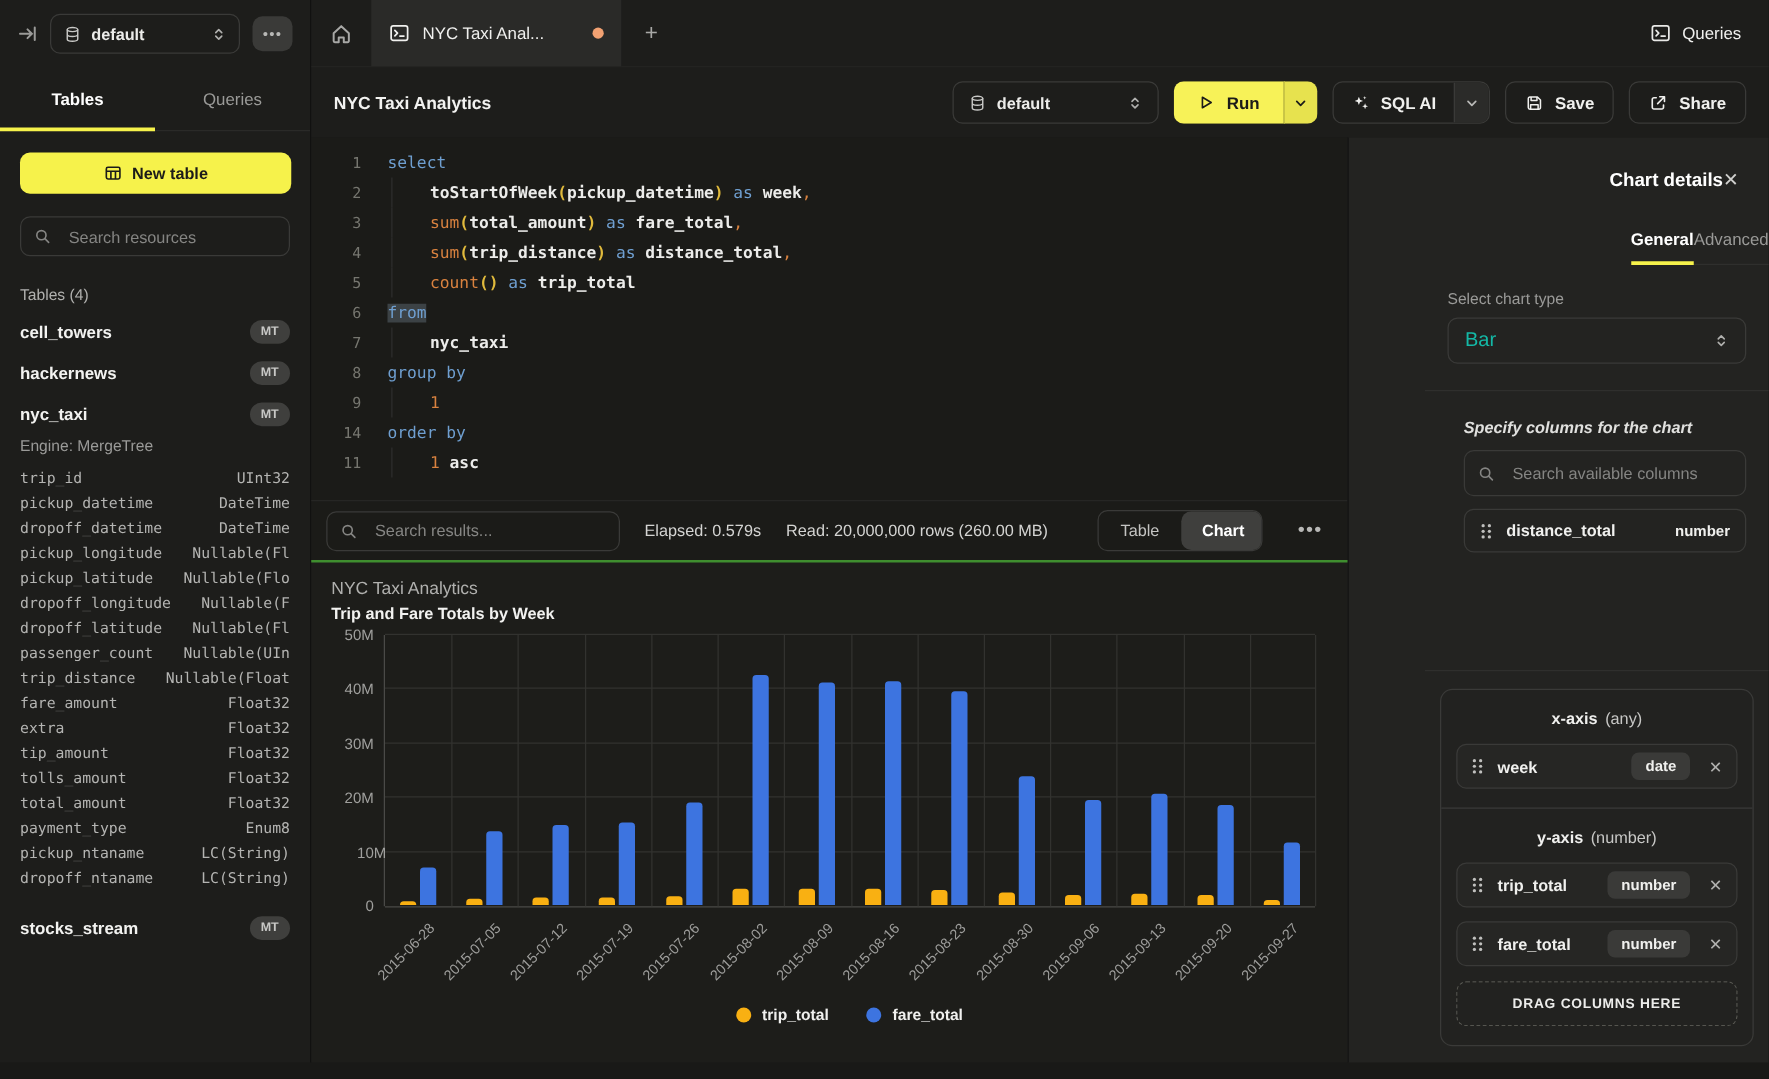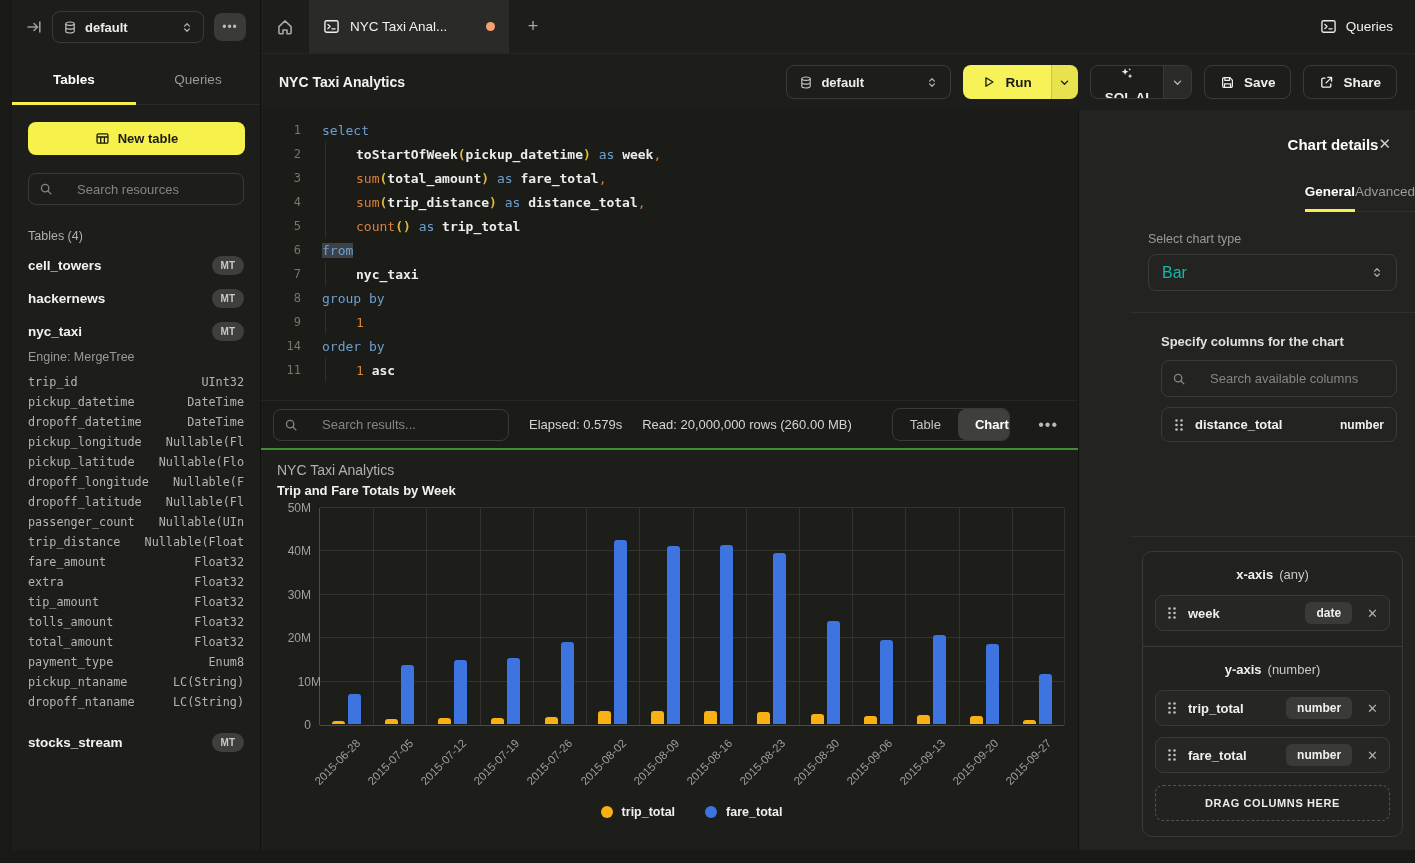--- a/index.html
+++ b/index.html
@@ -1,37 +1,37 @@
 <!DOCTYPE html>
 <html><head>
 <meta charset="utf-8">
 <style>
   * { box-sizing: border-box; margin: 0; padding: 0; }
   html,body { width:1415px; height:863px; overflow:hidden; }
   body {
     background:#191917; color:#e8e8e6;
     font-family:"Liberation Sans", sans-serif; font-size:13px;
   }
-  .app { display:flex; width:1415px; height:850px;padding-left:12px; }
+  .app { display:flex; width:1415px; height:850px; }
 
   
   .sidebar { width:249px; flex:0 0 249px; background:#1d1d1b; border-right:1px solid #111110; display:flex; flex-direction:column; }
   .sb-top { height:54px; display:flex; align-items:center; gap:10px; padding:0 14px; }
   .icon-btn { color:#9a9a98; display:flex; align-items:center; justify-content:center; cursor:pointer; }
   .db-select { flex:1; height:32px; border:1px solid #3a3a38; border-radius:8px; display:flex; align-items:center; gap:8px; padding:0 10px; cursor:pointer; }
   .db-select .lbl { flex:1; color:#ececea; font-weight:600; }
   .more-btn { width:32px; height:28px; background:#3a3a38; border-radius:8px; display:flex; align-items:center; justify-content:center; color:#b8b8b6; letter-spacing:1px; font-size:12px; cursor:pointer; }
   .sb-tabs { height:51px; display:flex; border-bottom:1px solid #2a2a28; }
   .sb-tab { flex:1; display:flex; align-items:center; justify-content:center; color:#9a9a98; cursor:pointer; position:relative; font-size:13.5px; }
   .sb-tab.active { color:#fff; font-weight:600; }
   .sb-tab.active::after { content:""; position:absolute; left:0; right:0; bottom:-1px; height:3px; background:#f6f24b; }
   .sb-body { flex:1; overflow:hidden; padding-top:17px; }
   .new-table-btn { margin:0 16px 18px; height:33px; width:217px; background:#f6f24b; border:none; border-radius:8px;
     display:flex; align-items:center; justify-content:center; gap:8px; color:#1b1b19; font-weight:600; font-size:13px; cursor:pointer; font-family:inherit; }
-  .search-box { margin:0 16px; height:32px; border:1px solid #3a3a38; border-radius:8px; display:flex; align-items:center; gap:24px; padding:0 10px; }
+  .search-box { margin:0 16px; height:32px; border:1px solid #3a3a38; border-radius:8px; display:flex; align-items:center; gap:14px; padding:0 10px; }
   .search-box input { flex:1; background:transparent; border:none; outline:none; color:#d8d8d6; font-size:13px; font-family:inherit; }
   .search-box input::placeholder { color:#85858380; color:#858583; }
   .sb-section { margin:24px 16px 6px; color:#b0b0ae; font-size:12.5px; }
   .tbl-item { height:33px; display:flex; align-items:center; padding:0 16px; cursor:pointer; }
   .tbl-item .nm { flex:1; color:#f2f2f0; font-weight:600; font-size:13.5px; }
   .badge-mt { background:#3f3f3d; color:#c8c8c6; font-size:10px; font-weight:700; border-radius:10px; padding:4px 9px; }
   .tbl-engine { padding:2px 16px 8px; color:#9a9a98; font-size:12.5px; }
   .col-row { height:20px; display:flex; align-items:center; padding:0 16px; font-family:"DejaVu Sans Mono", monospace; font-size:11.8px; color:#b4b4b2; }
   .col-row .cn { flex:1; white-space:nowrap; overflow:hidden; }
   .col-row .ct { white-space:nowrap; }
@@ -49,21 +49,21 @@
   .queries-link { display:flex; align-items:center; gap:9px; padding:0 22px; color:#f0f0ee; font-size:13.5px; cursor:pointer; }
 
   .toolbar { height:56px; background:#1d1d1b; display:flex; align-items:center; padding:0 18px; gap:12px; }
   .page-title { color:#f2f2f0; font-size:14px; font-weight:600; flex:1; }
   .tb-db { width:165px; height:34px; border:1px solid #3a3a38; border-radius:8px; display:flex; align-items:center; gap:8px; padding:0 12px; cursor:pointer; }
   .tb-db .lbl { flex:1; color:#ececea; font-weight:600; }
   .run-btn { display:flex; height:34px; border-radius:8px; overflow:hidden; cursor:pointer; }
   .run-main { background:#f7f258; display:flex; align-items:center; gap:9px; padding:0 19px; color:#1b1b19; font-weight:600; font-size:13.5px; }
   .run-caret { width:27px; background:#e7e24e; border-left:1px solid #c9c544; display:flex; align-items:center; justify-content:center; color:#1b1b19; }
   .split-btn { display:flex; height:34px; border:1px solid #3a3a38; border-radius:8px; overflow:hidden; cursor:pointer; }
-  .split-main { display:flex; align-items:center; gap:9px; padding:0 14px; color:#f0f0ee; font-weight:600; font-size:13.5px;flex-direction:column; }
+  .split-main { display:flex; align-items:center; gap:9px; padding:0 14px; color:#f0f0ee; font-weight:600; font-size:13.5px; }
   .split-caret { width:28px; border-left:1px solid #3a3a38; background:#2b2b29; display:flex; align-items:center; justify-content:center; color:#b8b8b6; }
   .ghost-btn { height:34px; border:1px solid #3a3a38; border-radius:8px; background:transparent; display:flex; align-items:center; gap:9px; padding:0 15px; color:#f0f0ee; font-weight:600; font-size:13.5px; cursor:pointer; font-family:inherit; }
 
   .main-body { flex:1; display:flex; min-height:0; }
   .work-col { flex:1; display:flex; flex-direction:column; min-width:0; }
 
   
   .editor { height:290px; background:#1b1b18; padding-top:8px; font-family:"DejaVu Sans Mono", monospace; font-size:13px; overflow:hidden; }
   .code-line { height:24px; display:flex; align-items:center; white-space:pre; }
   .code-line .ln { width:40px; text-align:right; color:#76766f; font-size:12px; flex:0 0 40px; }
@@ -110,21 +110,21 @@
   .close-x { color:#d0d0ce; font-size:15px; cursor:pointer; }
   .details-tabs { display:flex; border-bottom:1px solid #2f2f2d; }
   .d-tab { flex:1; text-align:center; padding:10px 0 12px; color:#9a9a98; font-size:13.5px; cursor:pointer; position:relative; }
   .d-tab.active { color:#fff; font-weight:600; }
   .d-tab.active::after { content:""; position:absolute; left:0; right:0; bottom:-1px; height:3px; background:#f6f24b; }
   .details-body { flex:1; display:flex; flex-direction:column; min-height:0; }
   .field-label { color:#9a9a98; font-size:12.5px; margin:20px 18px 8px; }
   .select-ctl { margin:0 18px; height:37px; border:1px solid #3a3a38; border-radius:8px; display:flex; align-items:center; padding:0 13px; cursor:pointer; }
   .select-ctl .v { flex:1; color:#14b8a6; font-size:16px; }
   .d-divider { border-bottom:1px solid #2f2f2d; margin-top:21px; }
-  .cols-label { color:#e0e0de; font-size:13px; font-weight:600; margin:21px 18px 11px 31px; }
+  .cols-label { color:#e0e0de; font-size:13px; font-weight:600; margin:21px 18px 11px 31px;font-style:italic; }
   .cols-search { margin:0 18px 0 31px; height:37px; }
   .col-chip { margin:10px 18px 0 31px; height:35px; border:1px solid #3a3a38; border-radius:8px; display:flex; align-items:center; gap:11px; padding:0 12px; cursor:grab; }
   .col-chip .nm { flex:1; color:#f0f0ee; font-size:13px; font-weight:600; }
   .col-chip .ty { color:#f0f0ee; font-size:12px; font-weight:600; }
   .d-spacer { flex:1; }
   .axes-wrap { margin:14px 12px 13px; border:1px solid #3a3a38; border-radius:10px; background:#222220; }
   .axis-sec { padding:13px 12px 15px; }
   .axis-sec + .axis-sec { border-top:1px solid #3a3a38; }
   .axis-head { text-align:center; color:#f0f0ee; font-size:13px; padding:2px 0 2px; }
   .axis-head .b { font-weight:700; }

